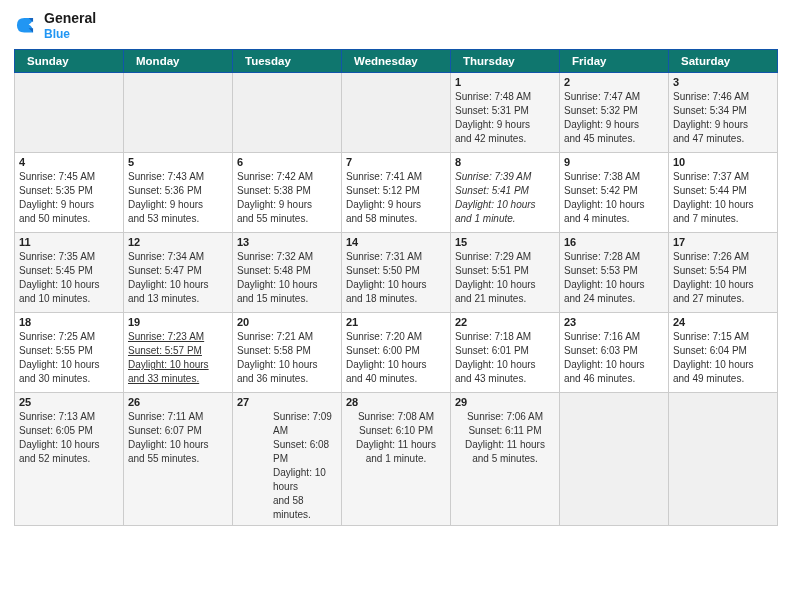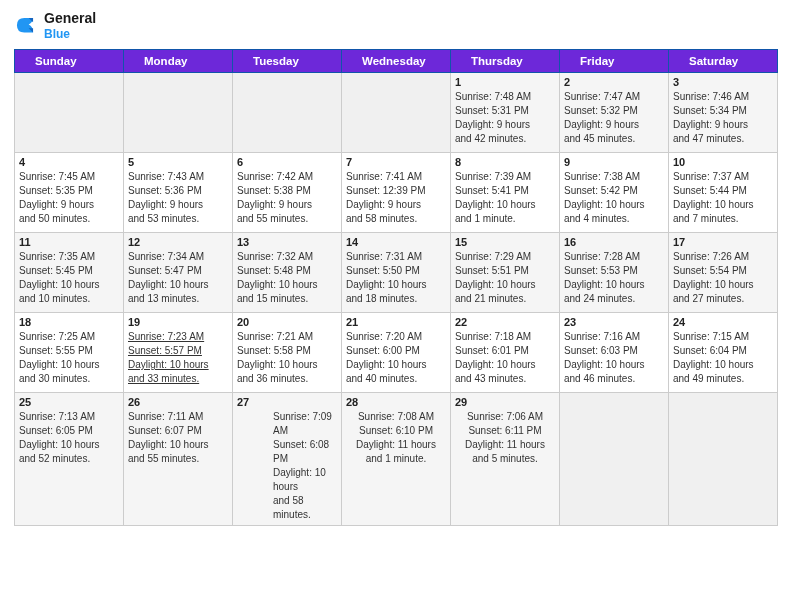--- a/index.html
+++ b/index.html
@@ -43,25 +43,25 @@
       font-size: 13px;
       color: #444;
       margin-top: 2px;
     }
     table {
       width: 100%;
       border-collapse: collapse;
       table-layout: fixed;
     }
     thead tr th {
-      background-color: #6d28d9;
+      background-color: #0f766e;
       color: #fff;
       font-size: 11.5px;
       font-weight: bold;
-      padding: 5px 20px;
+      padding: 5px 12px;
       text-align: left;
       border: 1px solid #1155aa;
     }
     tbody tr td {
       vertical-align: top;
       font-size: 9.5px;
       color: #222;
       border: 1px solid #ccc;
       padding: 3px 4px;
       height: 80px;
@@ -167,27 +167,27 @@
           <td>
             <span class="day-num">6</span>
             <div class="day-info" style="white-space: pre-line;">Sunrise: 7:42 AM
 Sunset: 5:38 PM
 Daylight: 9 hours
 and 55 minutes.</div>
           </td>
           <td>
             <span class="day-num">7</span>
             <div class="day-info" style="white-space: pre-line;">Sunrise: 7:41 AM
-Sunset: 12:39 PM
+Sunset: 5:12 PM
 Daylight: 9 hours
 and 58 minutes.</div>
           </td>
           <td>
             <span class="day-num">8</span>
-            <div class="day-info" style="white-space: pre-line;">Sunrise: 7:39 AM
+            <div class="day-info" style="white-space: pre-line; font-style: italic;">Sunrise: 7:39 AM
 Sunset: 5:41 PM
 Daylight: 10 hours
 and 1 minute.</div>
           </td>
           <td>
             <span class="day-num">9</span>
             <div class="day-info" style="white-space: pre-line;">Sunrise: 7:38 AM
 Sunset: 5:42 PM
 Daylight: 10 hours
 and 4 minutes.</div>

